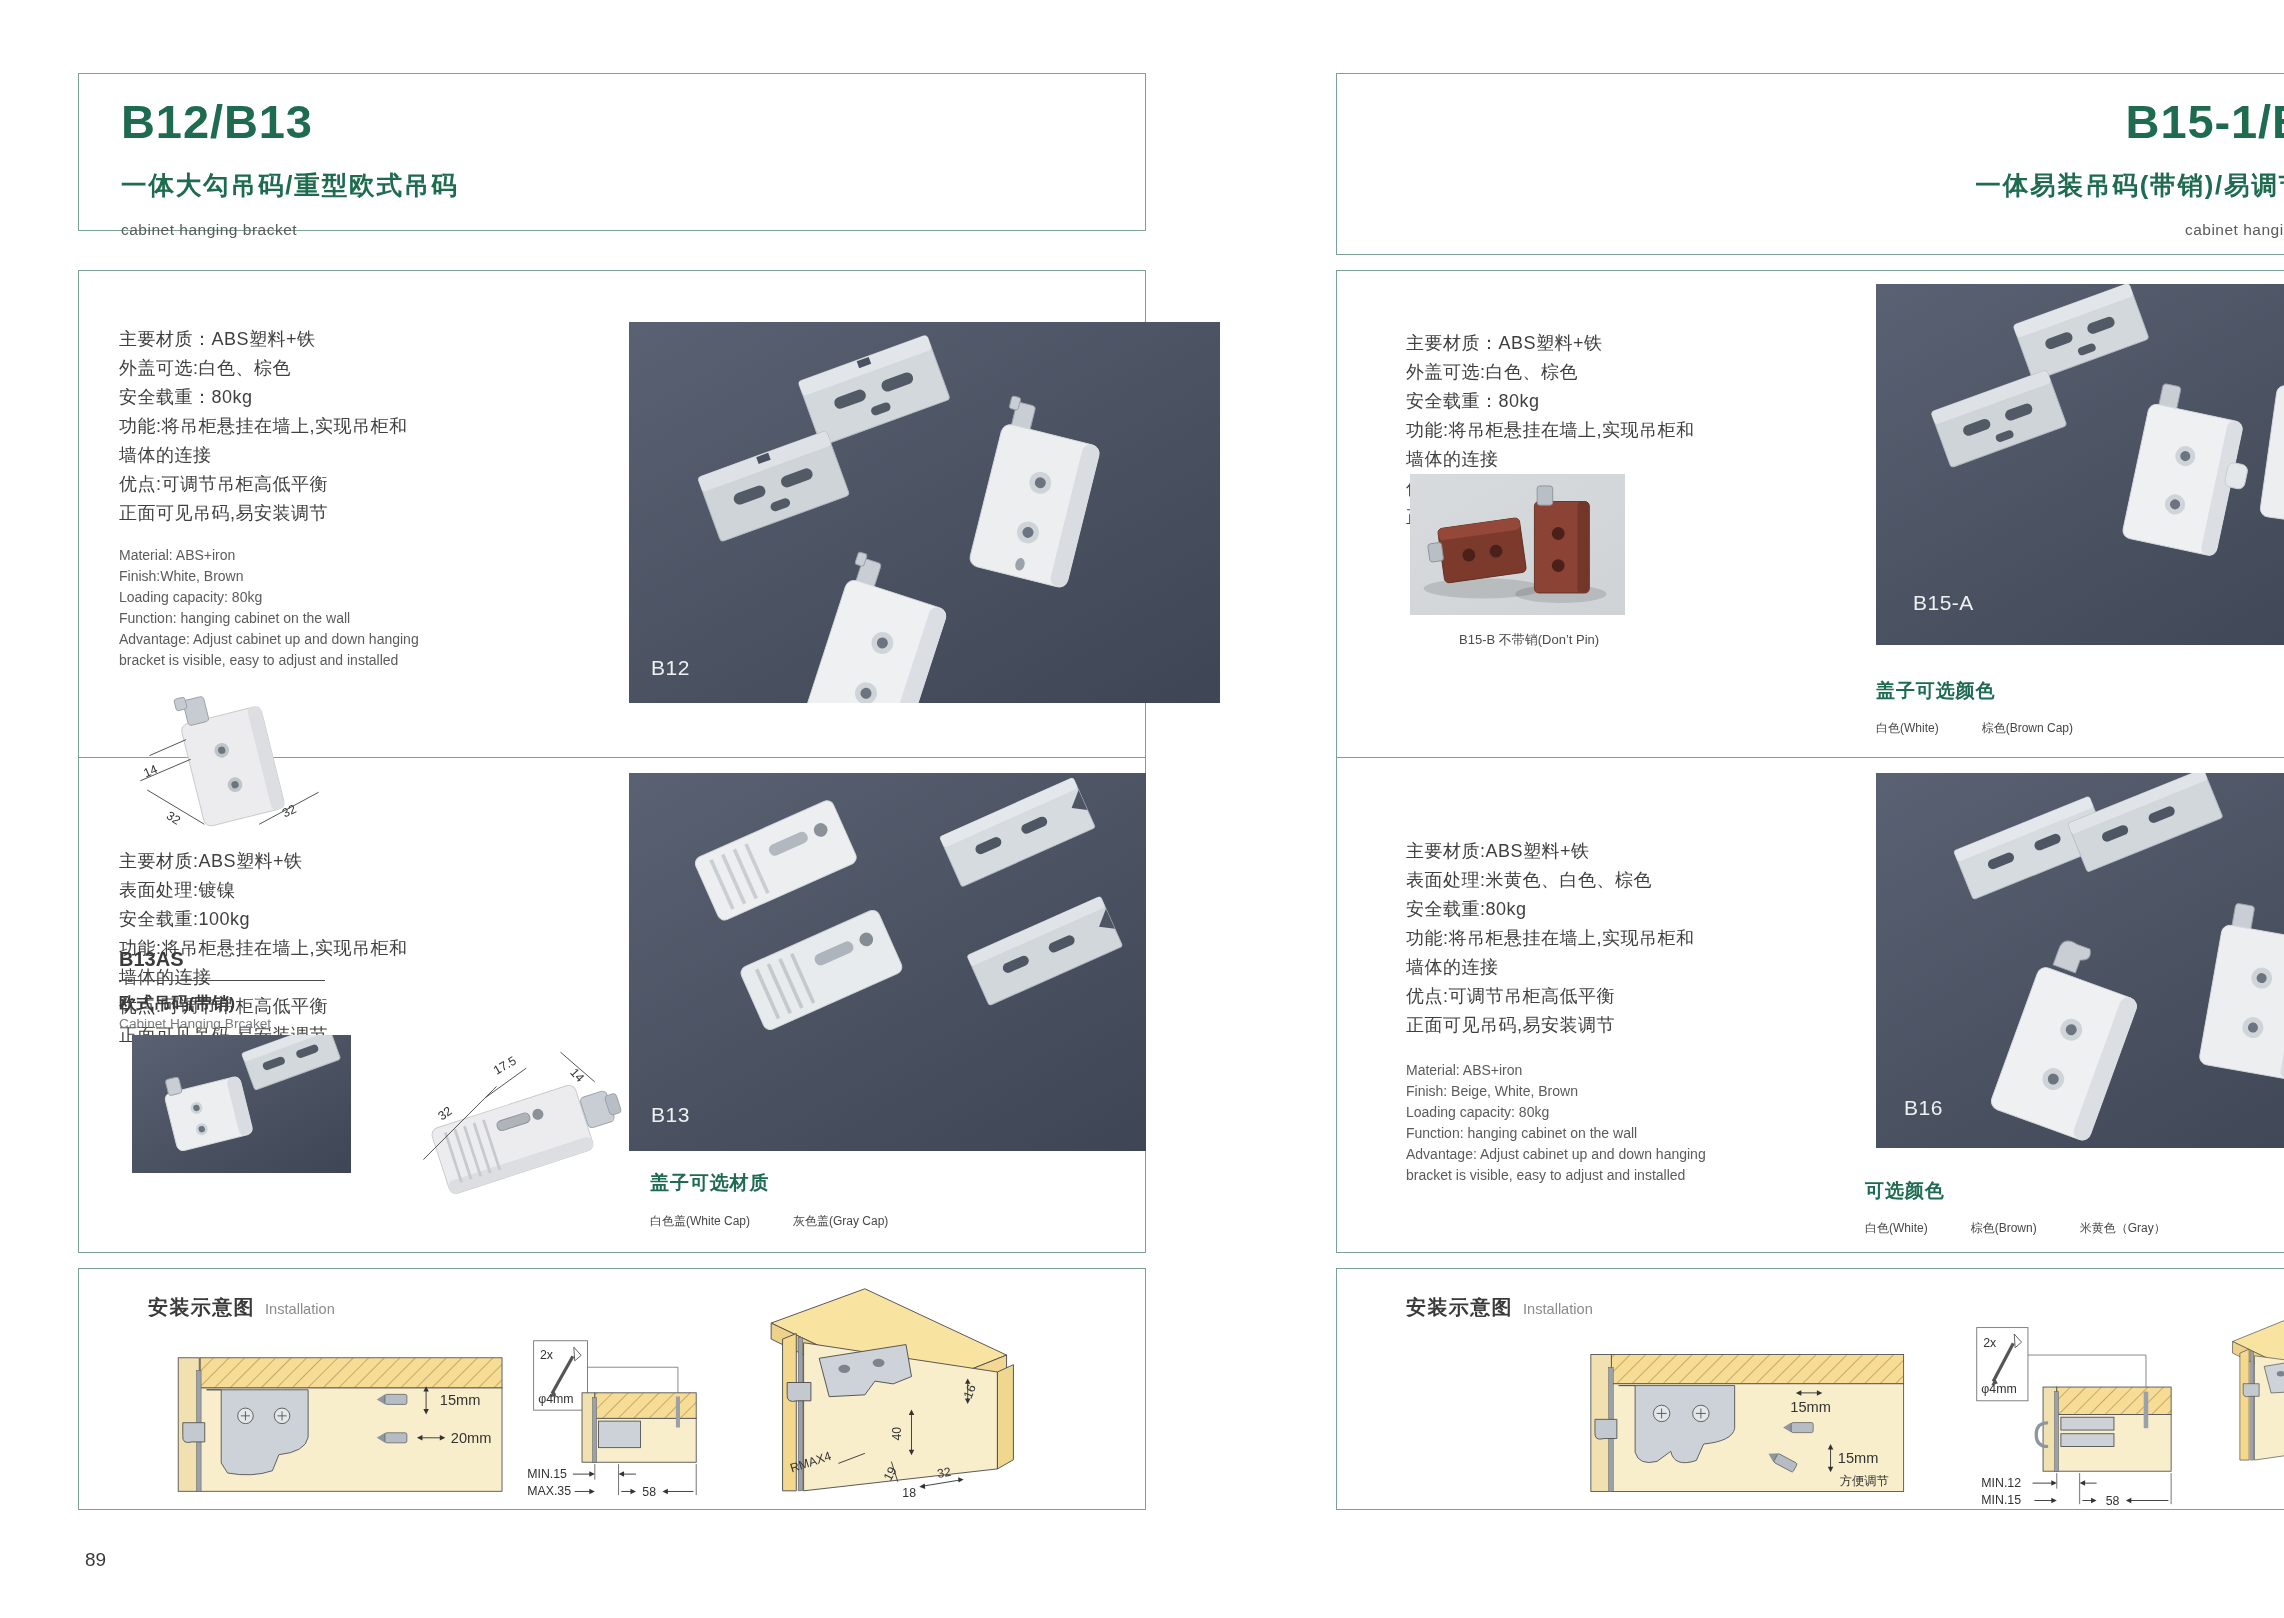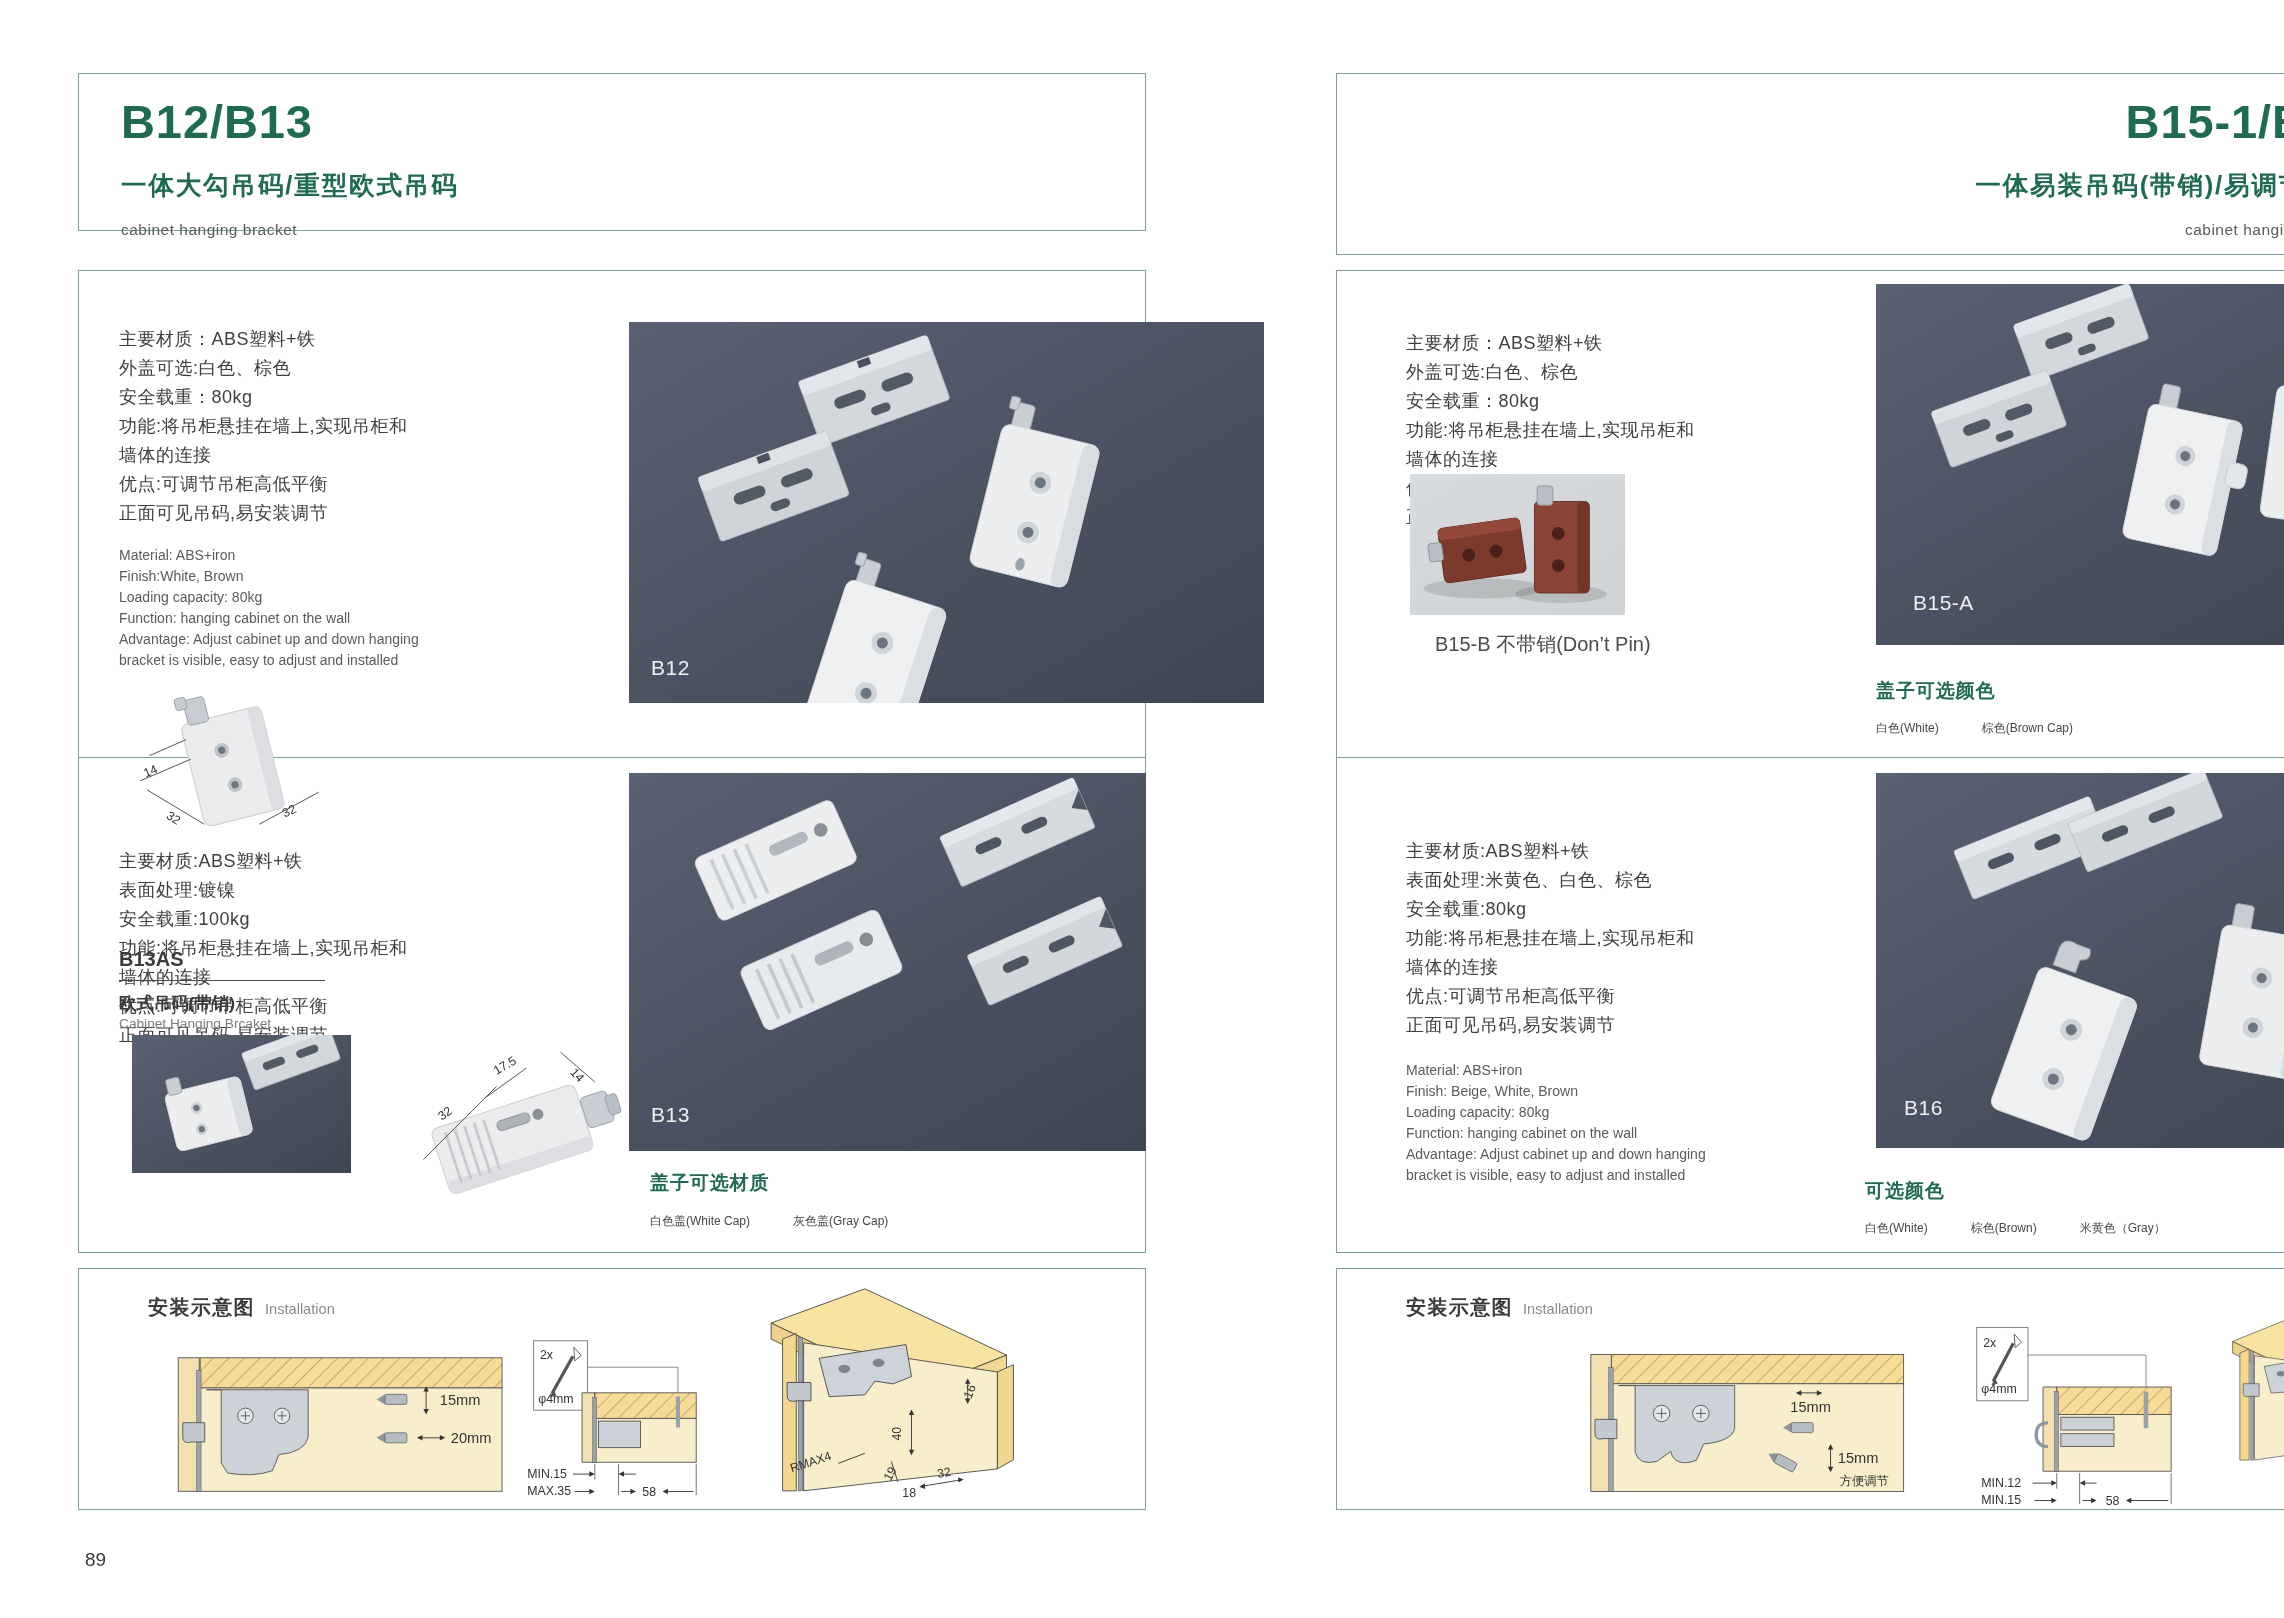--- a/index.html
+++ b/index.html
@@ -15,21 +15,21 @@
   .photo{position:absolute;overflow:hidden;background:linear-gradient(150deg,#596172 0%,#4a5262 55%,#3e4554 100%);}
   .photo.light{background:linear-gradient(150deg,#d8dbdd 0%,#cfd3d5 100%);}
   .photo-label{position:absolute;color:#eef0f2;font-size:21px;letter-spacing:0.5px;}
   .model{font-size:20px;font-weight:bold;color:#3a3a3a;}
   .model-line{position:absolute;height:0;border-top:1.4px solid #4a4a4a;}
   .model-cn{font-size:17.4px;font-weight:bold;color:#3a3a3a;}
   .model-en{font-size:13.7px;color:#7a7a7a;text-align:right;}
   .sec-green{font-size:19px;font-weight:bold;color:#1e6b50;letter-spacing:0.9px;}
   .opts{font-size:12px;color:#474747;white-space:nowrap;}
   .opts span{margin-right:43px;}
-  .caption{font-size:20px;color:#4a4a4a;white-space:nowrap;}
+  .caption{font-size:13px;color:#4a4a4a;white-space:nowrap;margin-left:24px;}
   .inst-title-cn{font-size:20px;font-weight:bold;color:#3a3a3a;letter-spacing:1.4px;}
   .inst-title-en{font-size:14.6px;color:#8a8a8a;margin-left:10px;}
   .pageno{position:absolute;font-size:19px;color:#3a3a3a;}
   svg{position:absolute;}
   svg text{font-family:"Liberation Sans","DejaVu Sans",sans-serif;fill:#333;}
   .dim{font-size:32px;}
   .dims{font-size:27px;}
 </style>
 </head>
 <body>
@@ -76,21 +76,21 @@
       </g>
       <line x1="60" y1="150" x2="140" y2="115" stroke="#444" stroke-width="2"></line>
       <line x1="40" y1="205" x2="150" y2="158" stroke="#444" stroke-width="2"></line>
       <text class="dims" x="52" y="198" transform="rotate(-23 52 198)">14</text>
       <line x1="55" y1="225" x2="180" y2="300" stroke="#444" stroke-width="2"></line>
       <text class="dims" x="95" y="286" transform="rotate(32 95 286)">32</text>
       <line x1="300" y1="300" x2="430" y2="230" stroke="#444" stroke-width="2"></line>
       <text class="dims" x="356" y="286" transform="rotate(-26 356 286)">32</text>
     </svg>
 
-    <div class="photo" style="left:550px;top:51px;width:591px;height:381px;padding-left:44px;">
+    <div class="photo" style="left:550px;top:51px;width:591px;height:381px;">
       <svg width="517" height="381" viewBox="0 0 1132 833" style="left:0;top:0;">
         <g transform="translate(370,130) rotate(-20)">
           <rect width="300" height="150" rx="8" fill="#d3d8dd" stroke="#b6bcc2" stroke-width="2"></rect>
           <rect width="300" height="34" rx="8" fill="#e2e6ea"></rect>
           <rect x="136" y="2" width="28" height="16" fill="#4a5262"></rect>
           <rect x="58" y="62" width="72" height="26" rx="13" fill="#525a66"></rect>
           <rect x="168" y="62" width="72" height="26" rx="13" fill="#525a66"></rect>
           <rect x="128" y="108" width="44" height="20" rx="10" fill="#525a66"></rect>
         </g>
         <g transform="translate(150,340) rotate(-20)">

